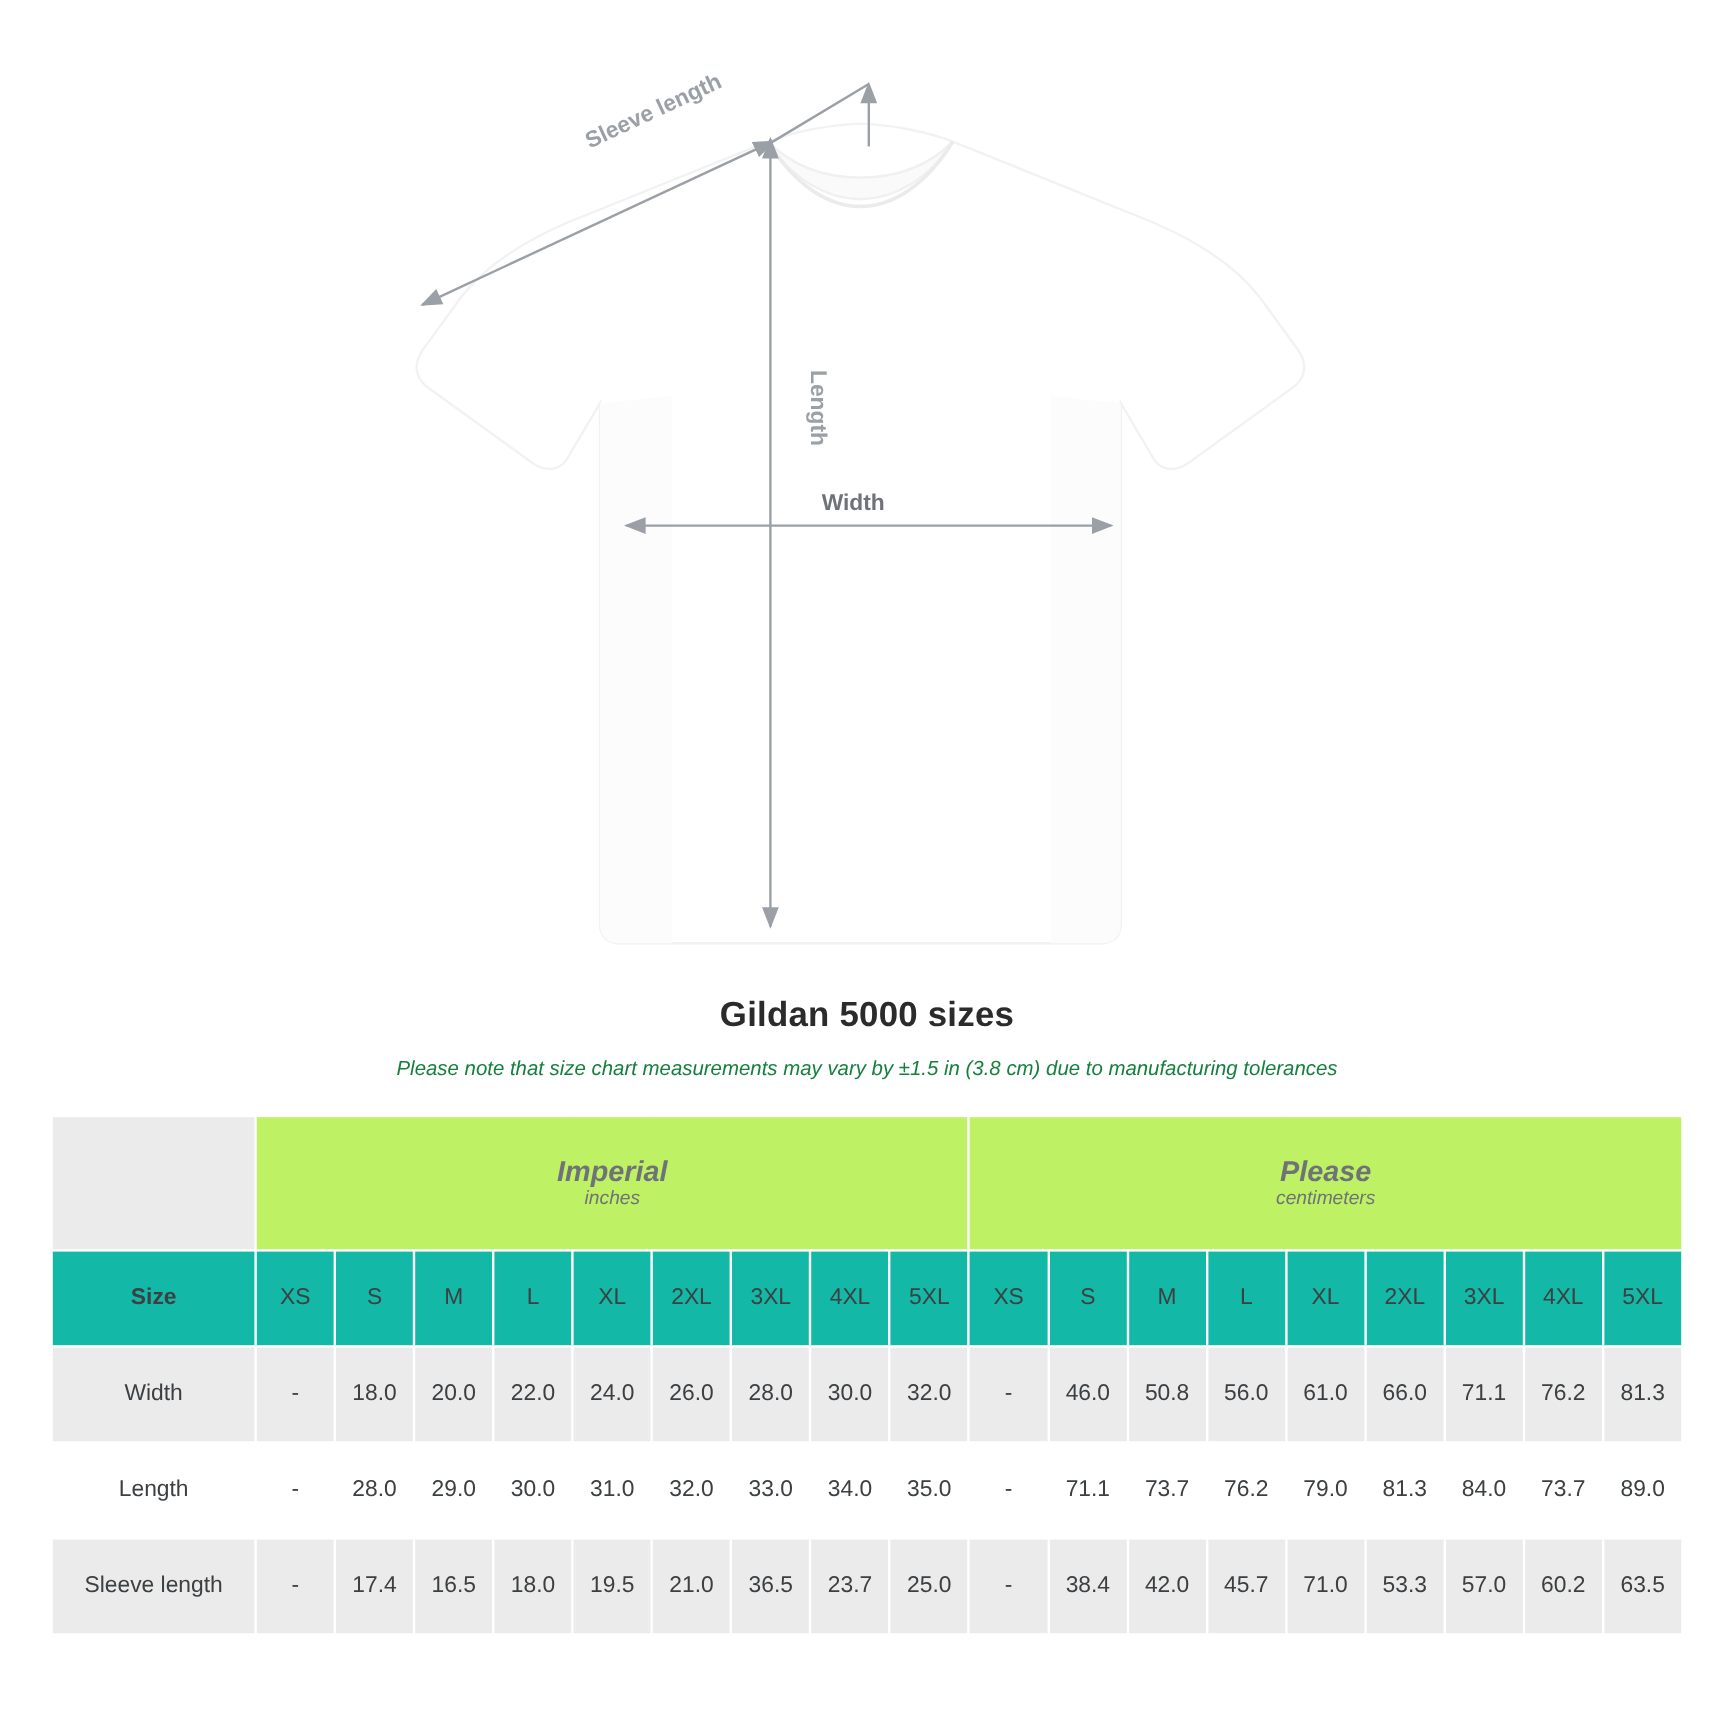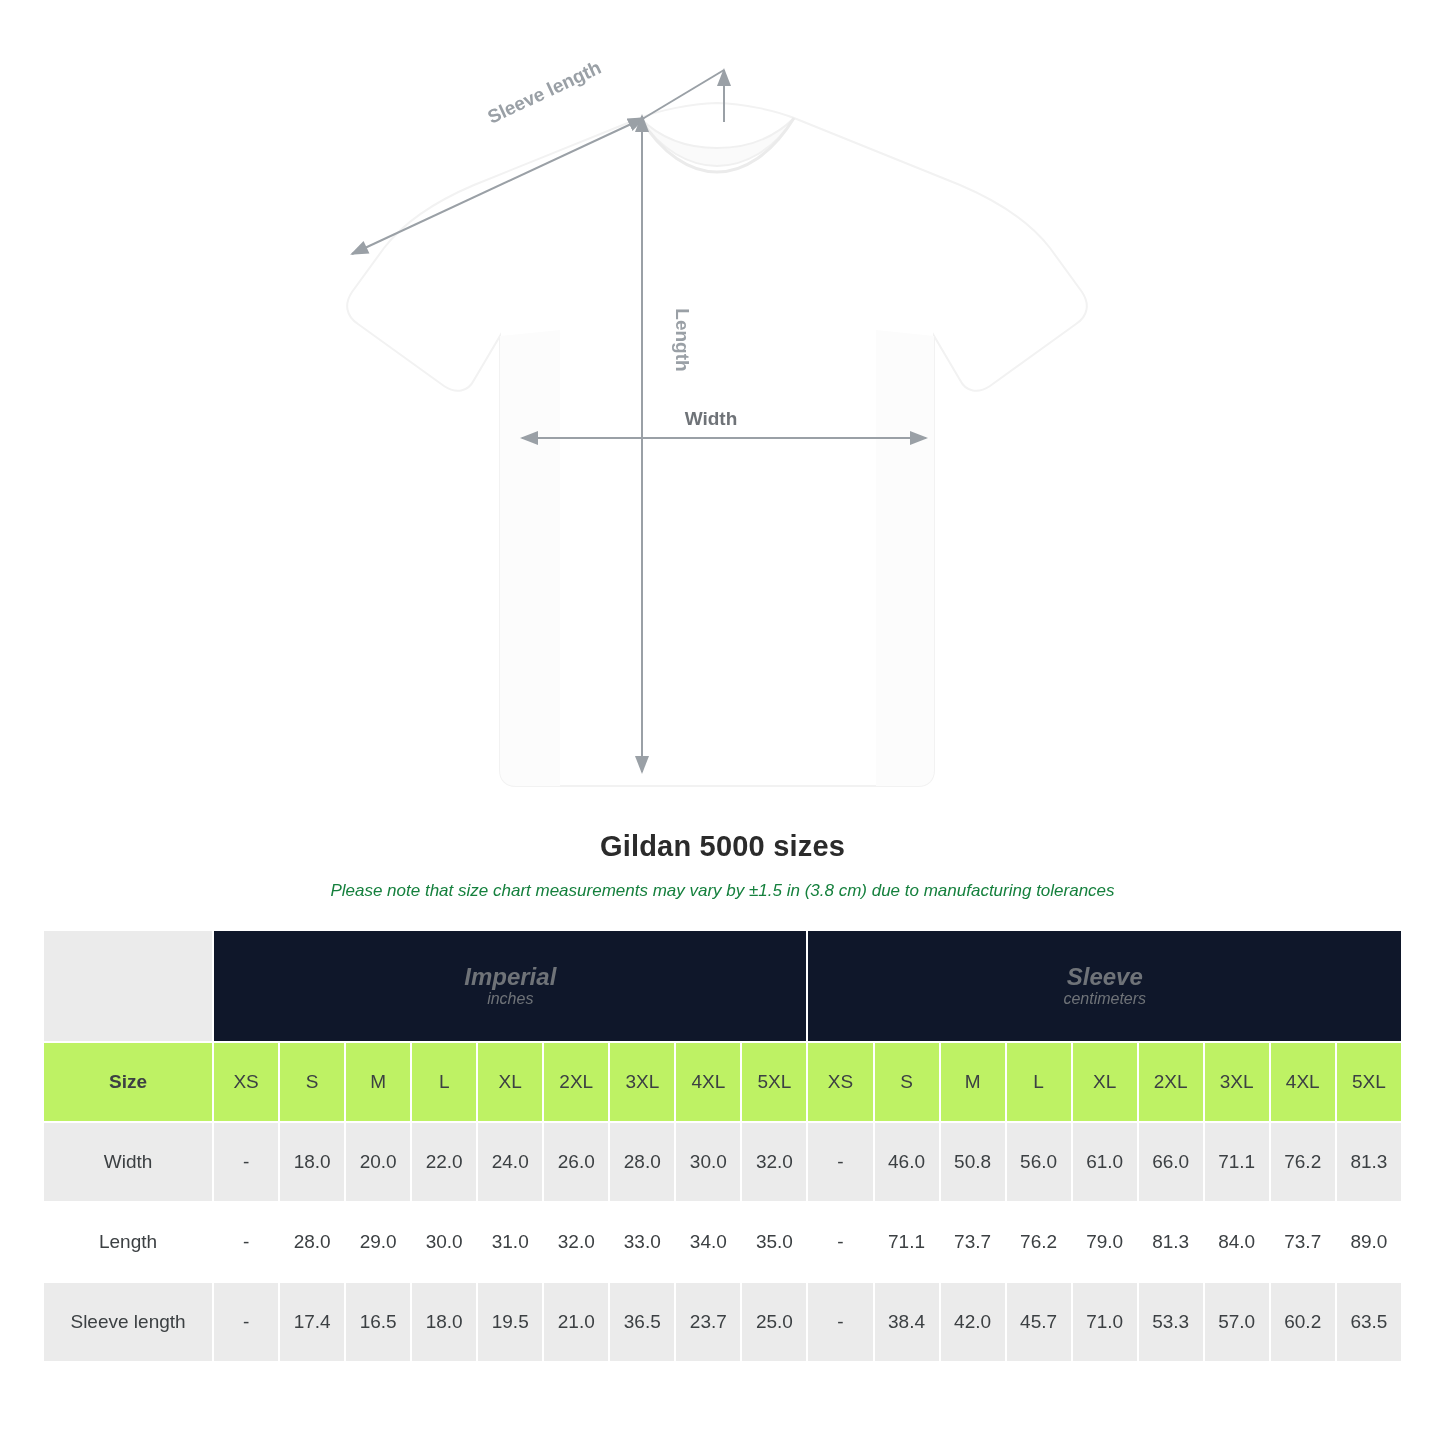--- a/index.html
+++ b/index.html
@@ -59,21 +59,21 @@
   table.size-table td,
   table.size-table th {
     text-align: center;
     vertical-align: middle;
     font-weight: normal;
     border: 2px solid #ffffff;
   }
 
   
   .unit-cell {
-    background: #0f172a;
+    background: #bef264;
     height: 110px;
     padding: 0;
   }
   .unit-name {
     font-size: 24px;
     font-style: italic;
     font-weight: bold;
     color: #6f7378;
     line-height: 1.1;
   }
@@ -82,21 +82,21 @@
     font-style: italic;
     color: #6f7378;
     margin-top: 0;
   }
   .spacer-cell {
     background: #ebebeb;
   }
 
   
   tr.size-row td {
-    background: #bef264;
+    background: #14b8a6;
     height: 76px;
     font-size: 19px;
     color: #3c4043;
   }
   tr.size-row td.rowhead {
     font-weight: bold;
     font-size: 19px;
   }
 
   
@@ -222,21 +222,21 @@
       </colgroup>
       <tbody>
 
         <tr>
           <td class="unit-cell spacer-cell"></td>
           <td class="unit-cell" colspan="9">
             <div class="unit-name">Imperial</div>
             <div class="unit-sub">inches</div>
           </td>
           <td class="unit-cell" colspan="9">
-            <div class="unit-name">Sleeve</div>
+            <div class="unit-name">Please</div>
             <div class="unit-sub">centimeters</div>
           </td>
         </tr>
 
         <tr class="size-row">
           <td class="rowhead">Size</td>
           <td>XS</td>
           <td>S</td>
           <td>M</td>
           <td>L</td>

